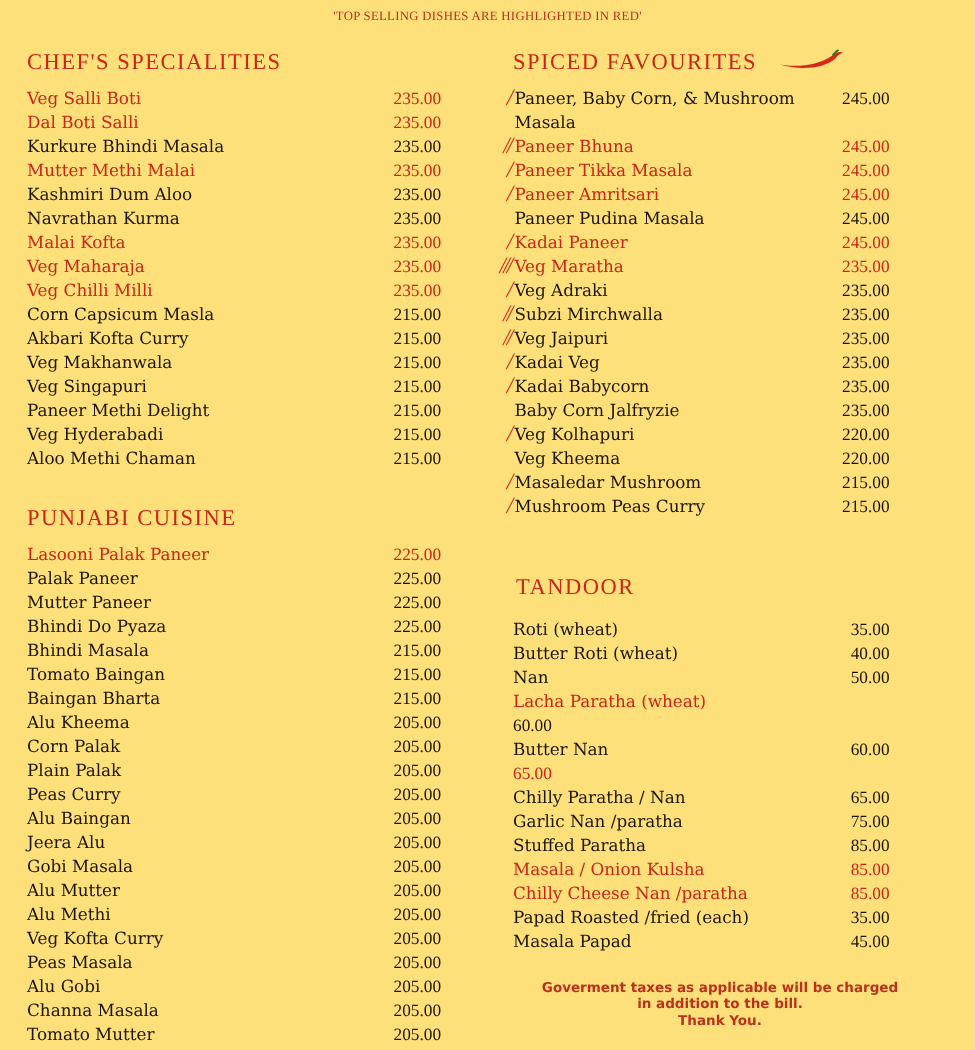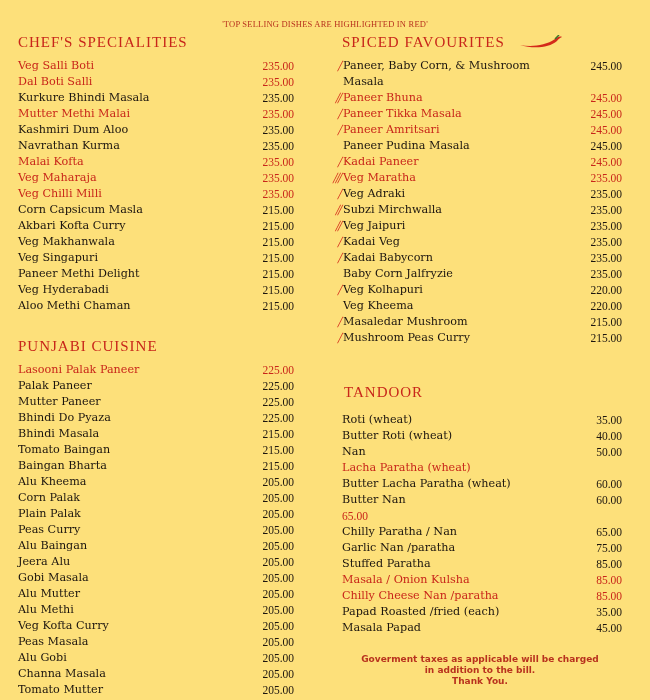--- a/index.html
+++ b/index.html
@@ -4,21 +4,21 @@
 <style>
   html, body { margin: 0; padding: 0; }
   body {
     width: 650px; height: 700px; overflow: hidden;
     background: #fde07a;
     font-family: "DejaVu Serif", serif;
     color: #1c150f;
     position: relative;
   }
   .notice {
-    position: absolute; top: 19px; left: 0; width: 650px;
+    position: absolute; top: 5px; left: 0; width: 650px;
     text-align: center; font-size: 8.5px; color: #b8321e;
     font-family: "Liberation Serif", serif; letter-spacing: 0.2px;
   }
   .col { position: absolute; }
   .col-left { left: 18px; top: 30px; width: 280px; }
   .col-right { left: 326px; top: 30px; width: 304px; }
   .section-title {
     font-family: "Liberation Serif", serif; 
     color: #c8261a; font-size: 15px; letter-spacing: 1px;
     height: 24px; line-height: 24px; white-space: nowrap;
@@ -30,21 +30,21 @@
     font-size: 11.2px; line-height: 16px; height: 16px;
     font-family: "DejaVu Serif", serif; white-space: nowrap;
   }
   .row.tall { height: 32px; }
   .row .name { display: flex; align-items: flex-start; }
   .row .name-text { white-space: normal; width: 200px; }
   .row .price { font-family: "Liberation Serif", serif; font-size: 11.5px; }
   .row.red { color: #c8261a; }
   .col-left .row .price { margin-right: 4px; }
   .chillies { display: inline-block; width: 14px; text-align: right; margin-right: 3px; color: #d42a1a; font-size: 9px; line-height: 16px; letter-spacing: -3px; }
-  .col-right .row .price { margin-right: 8px; }
+  .col-right .row .price { margin-right: 37px; }
   .tandoor .row { padding-left: 16px; }
   .sec-gap { height: 14px; }
   .footer {
     position: absolute; left: 330px; top: 654px; width: 300px;
     text-align: center; font-family: "DejaVu Sans", sans-serif;
     font-size: 9px; line-height: 11px; color: #b8321e; font-weight: bold;
   }
 </style>
 </head>
 <body>
@@ -436,23 +436,20 @@
           </span>
           <span class="price">50.00</span>
         </div>
         <div class="row red">
           <span class="name">
             <span class="">Lacha Paratha (wheat)</span>
           </span>
           <span class="price"></span>
         </div>
         <div class="row">
-          <span class="name">
-            <span class="">Butter Lacha Paratha (wheat)</span>
-          </span>
           <span class="price">60.00</span>
         </div>
         <div class="row">
           <span class="name">
             <span class="">Butter Nan</span>
           </span>
           <span class="price">60.00</span>
         </div>
         <div class="row red">
           <span class="price">65.00</span>

